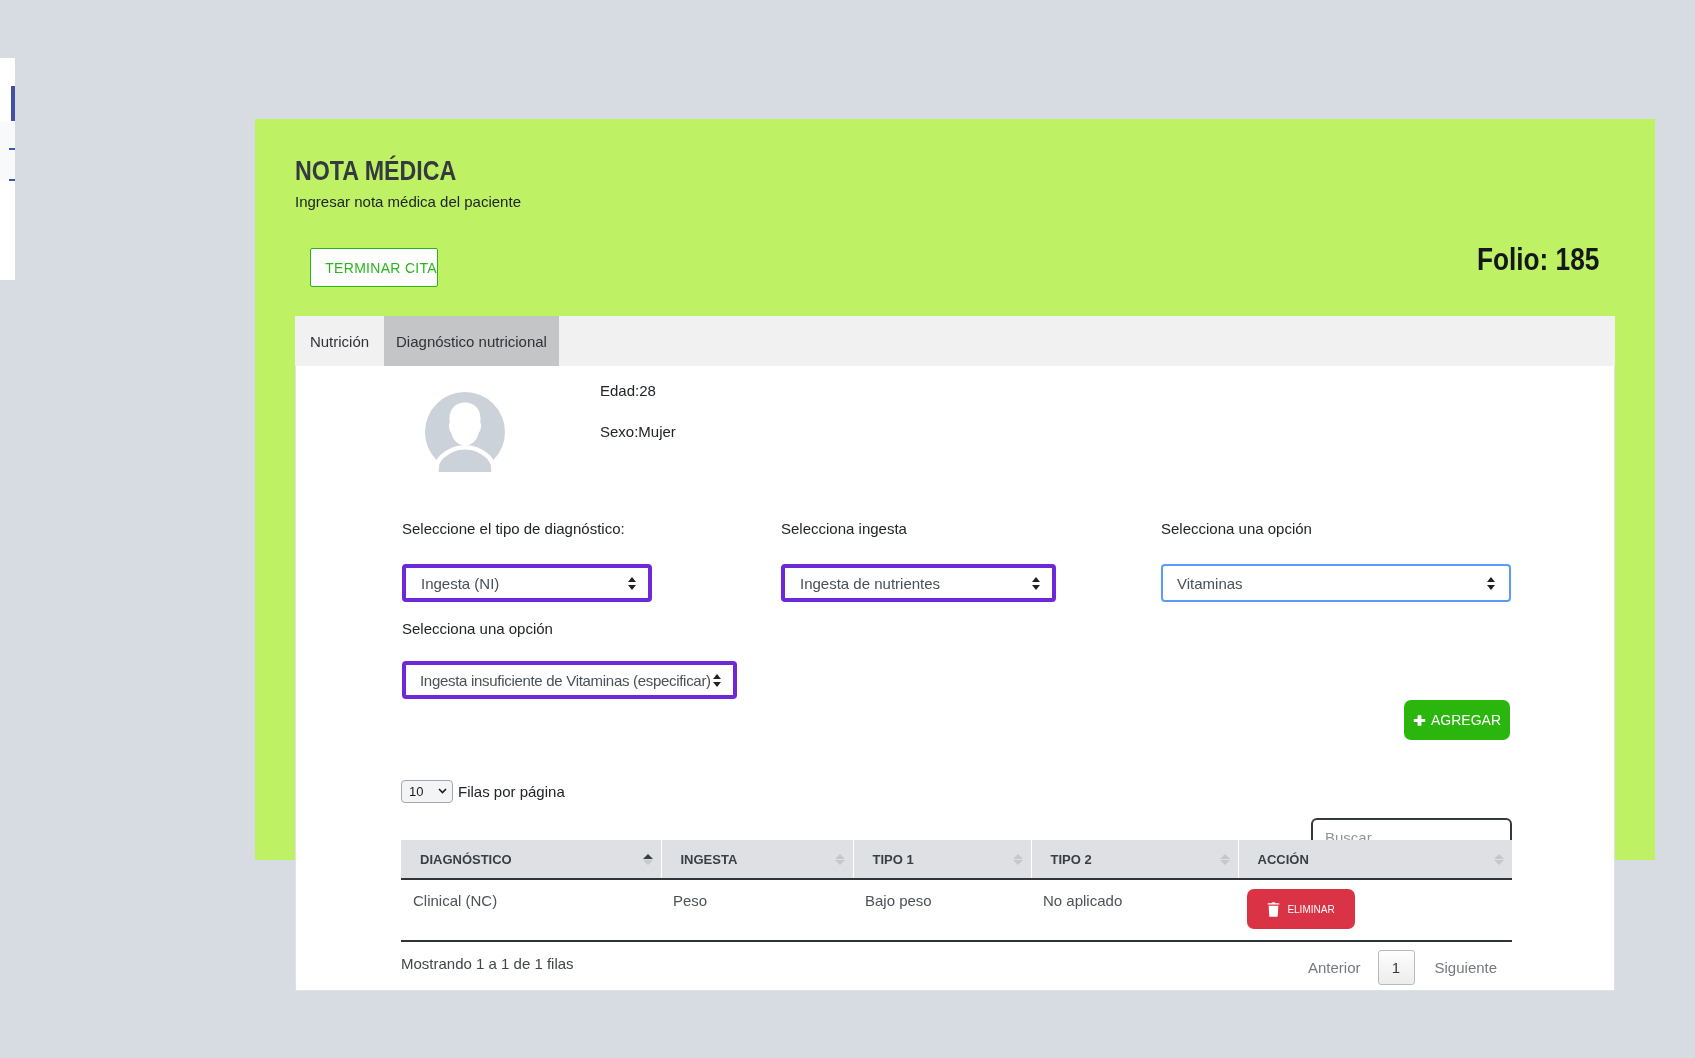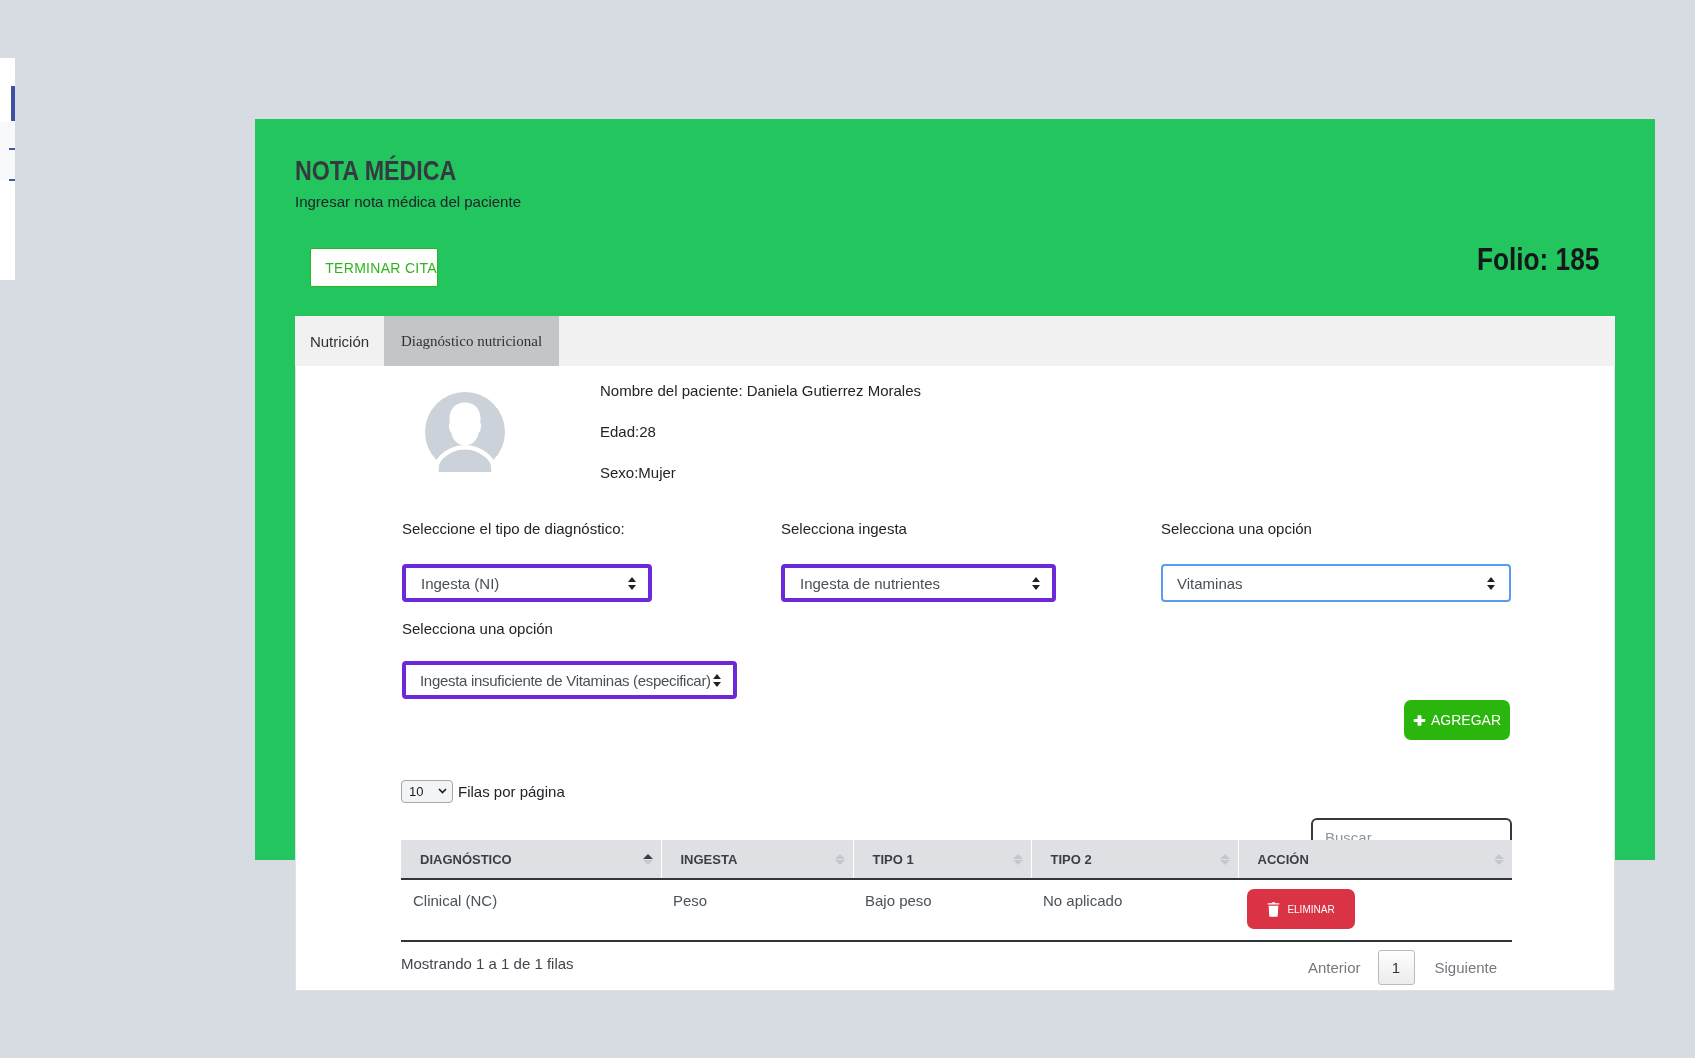--- a/index.html
+++ b/index.html
@@ -32,21 +32,21 @@
   }
   .side-peek .peek-dash2 {
     position: absolute; left: 9px; top: 121px; width: 6px; height: 2px;
     background: #4257a8;
   }
 
   
   .card {
     position: absolute; left: 255px; top: 119px;
     width: 1400px; height: 741px;
-    background: #22c55e;
+    background: #bef264;
     padding-left: 40px;
   }
   .page-title {
     position: absolute; left: 40px; top: 36px;
     font-size: 28px; font-weight: bold; color: #343a40;
     transform: scaleX(0.83); transform-origin: left top;
   }
   .page-subtitle {
     position: absolute; left: 40px; top: 74px;
     font-size: 15px; color: #212529;
@@ -77,21 +77,21 @@
     background: #f1f1f2;
     display: flex;
   }
   .tab {
     height: 50px;
     display: flex; align-items: center; justify-content: center;
     font-size: 15px; color: #2f3237;
     cursor: pointer;
   }
   .tab.t1 { width: 89px; }
-  .tab.t2 { width: 175px; background: #c4c5c7; font-family: Liberation Serif, serif; }
+  .tab.t2 { width: 175px; background: #c4c5c7; }
 
   
   .pane {
     position: absolute; left: 40px; top: 247px;
     width: 1320px; height: 625px;
     border: 1px solid #dee2e6;
     border-top: none;
     background: #ffffff;
   }
 
@@ -272,21 +272,20 @@
           </clipPath>
       </defs>
       <circle cx="40" cy="40" r="40" fill="#ccd2d9"></circle>
       <g clip-path="url(#avclip)">
         <path d="M40 10.5 C49.5 10.5 55.5 17 55.5 26.5 L55.3 31 C55.9 31.3 56.3 32.3 56.1 33.6 L55.5 37.4 C55.3 38.8 54.7 39.8 54 39.9 C53.3 43.3 52 46.4 50 48.7 C47.3 51.8 43.9 53.5 40 53.5 C36.1 53.5 32.7 51.8 30 48.7 C28 46.4 26.7 43.3 26 39.9 C25.3 39.8 24.7 38.8 24.5 37.4 L23.9 33.6 C23.7 32.3 24.1 31.3 24.7 31 L24.5 26.5 C24.5 17 30.5 10.5 40 10.5 Z" fill="#ffffff"></path>
       </g>
       <path d="M11 84 L12 72 C15 64.5 20.5 61 27.5 57.8 C31 56.2 35 55.3 40 55.3 C45 55.3 49 56.2 52.5 57.8 C59.5 61 65 64.5 68 72 L69 84 Z" fill="#ccd2d9" stroke="#ffffff" stroke-width="4.5"></path>
     </svg>
 
     <div class="patient-info">
-      <p>Nombre del paciente: Daniela Gutierrez Morales</p>
       <p>Edad:28</p>
       <p>Sexo:Mujer</p>
     </div>
 
     <div class="field-label lbl-1">Seleccione el tipo de diagnóstico:</div>
     <div class="field-label lbl-2">Selecciona ingesta</div>
     <div class="field-label lbl-3">Selecciona una opción</div>
 
     <div class="sel-wrap sel-1">
       <select>

